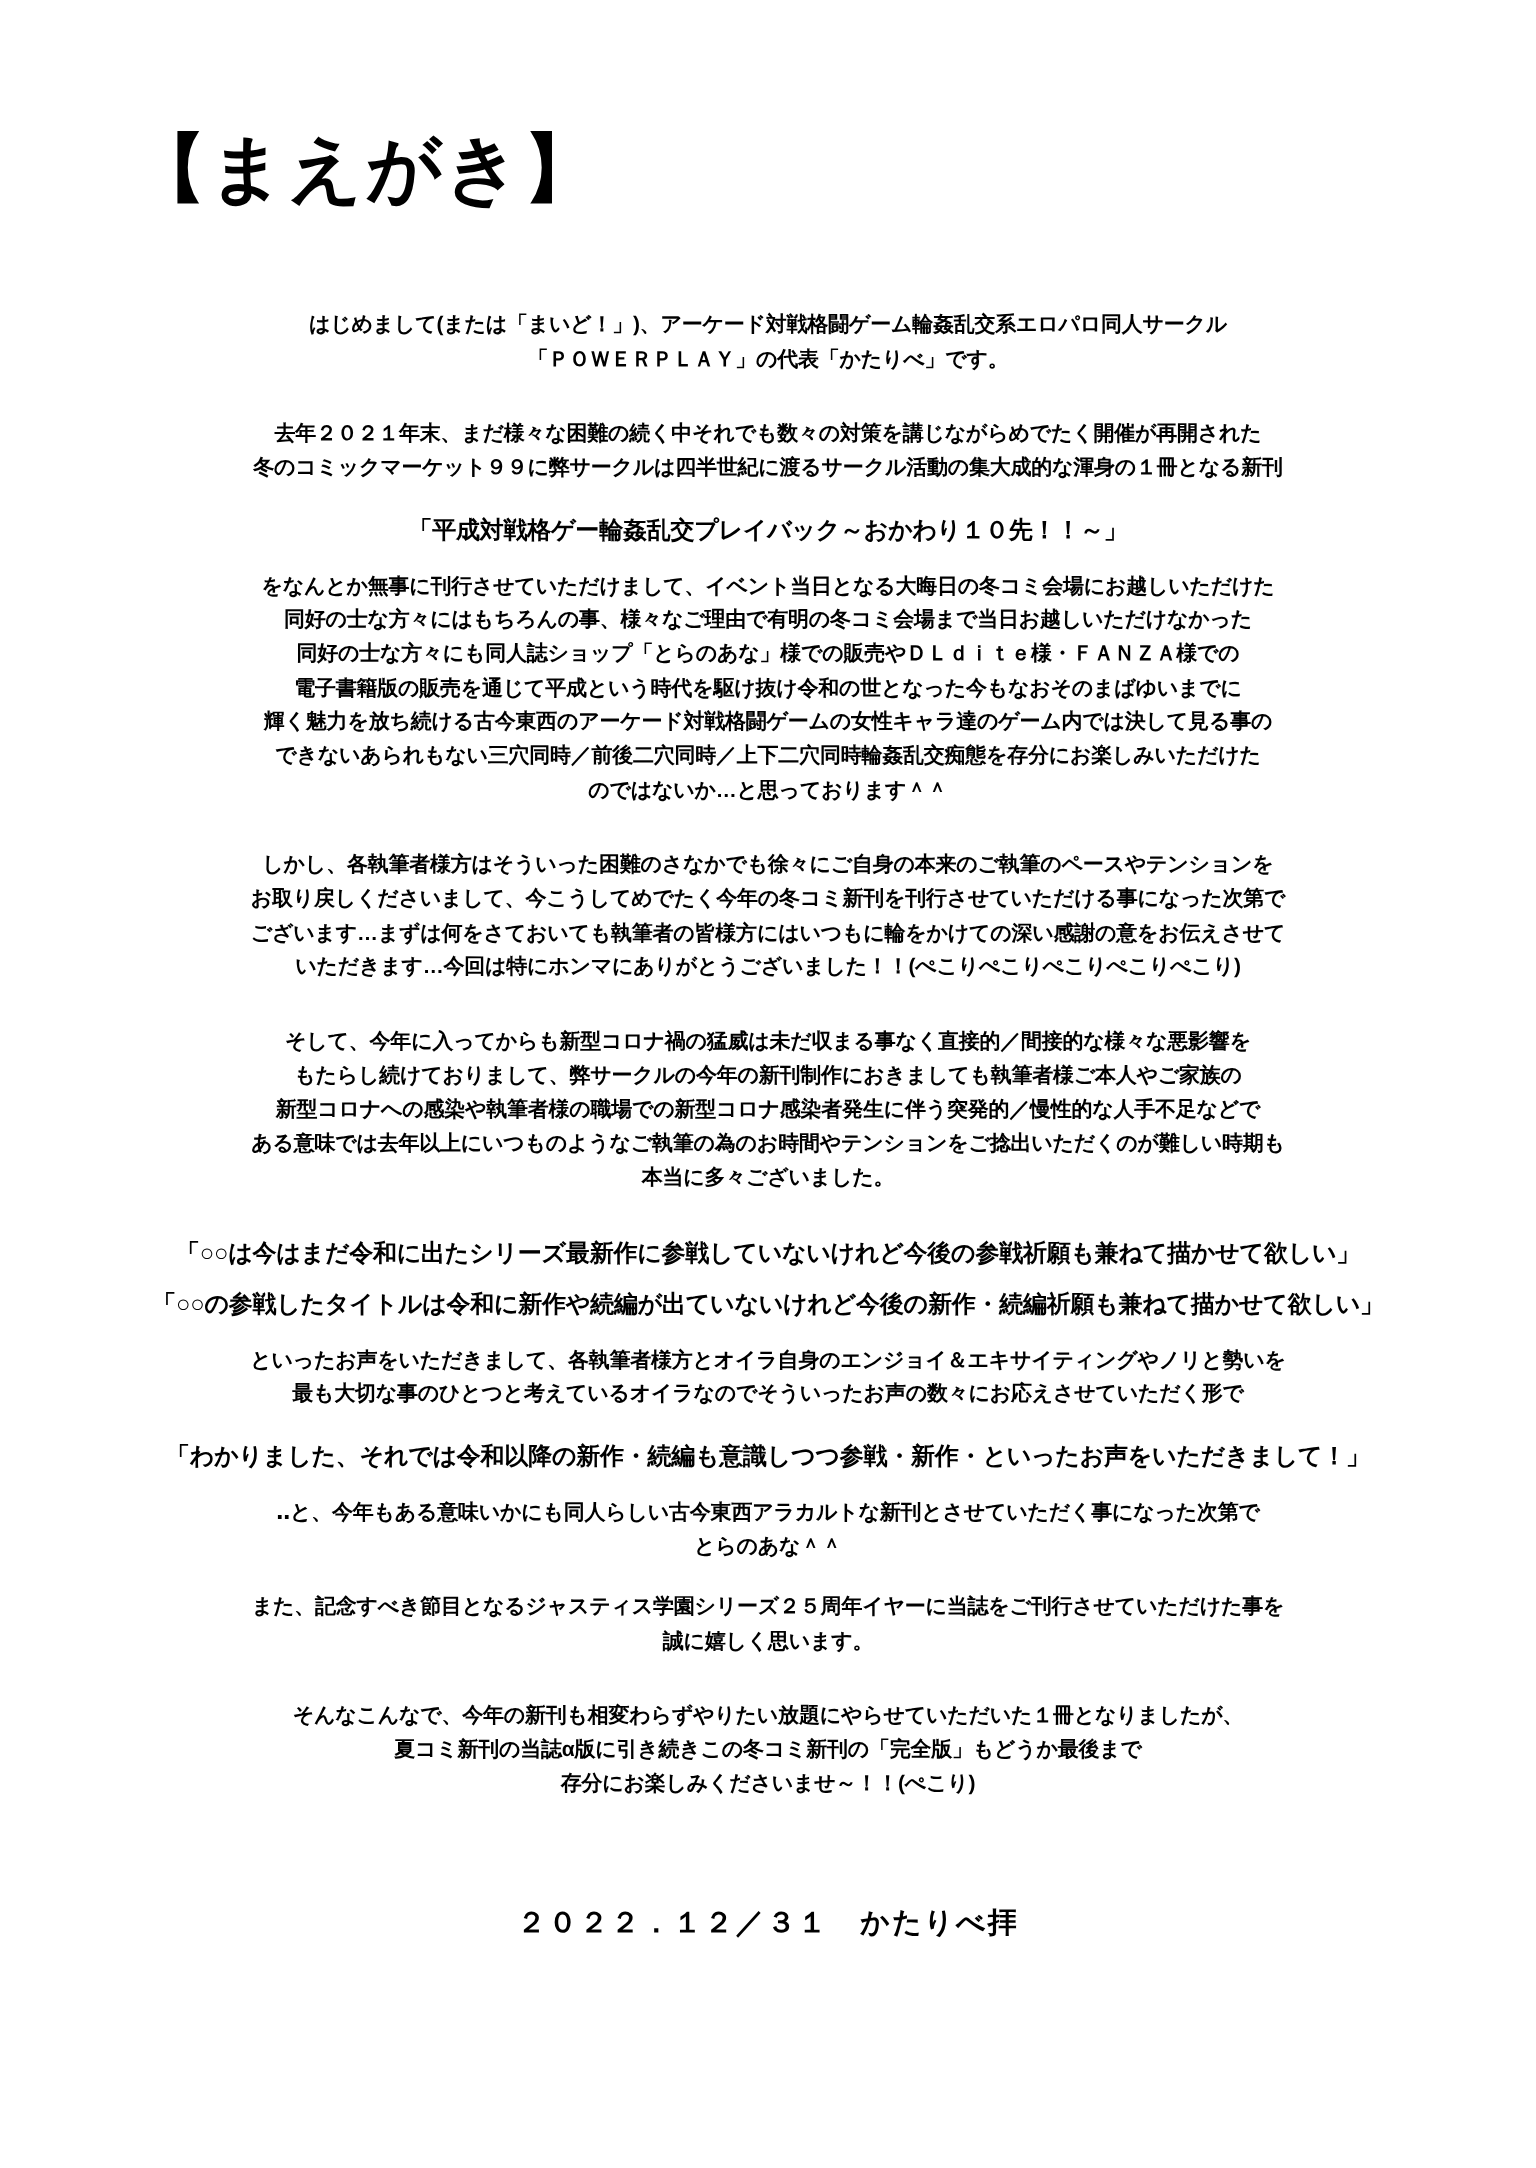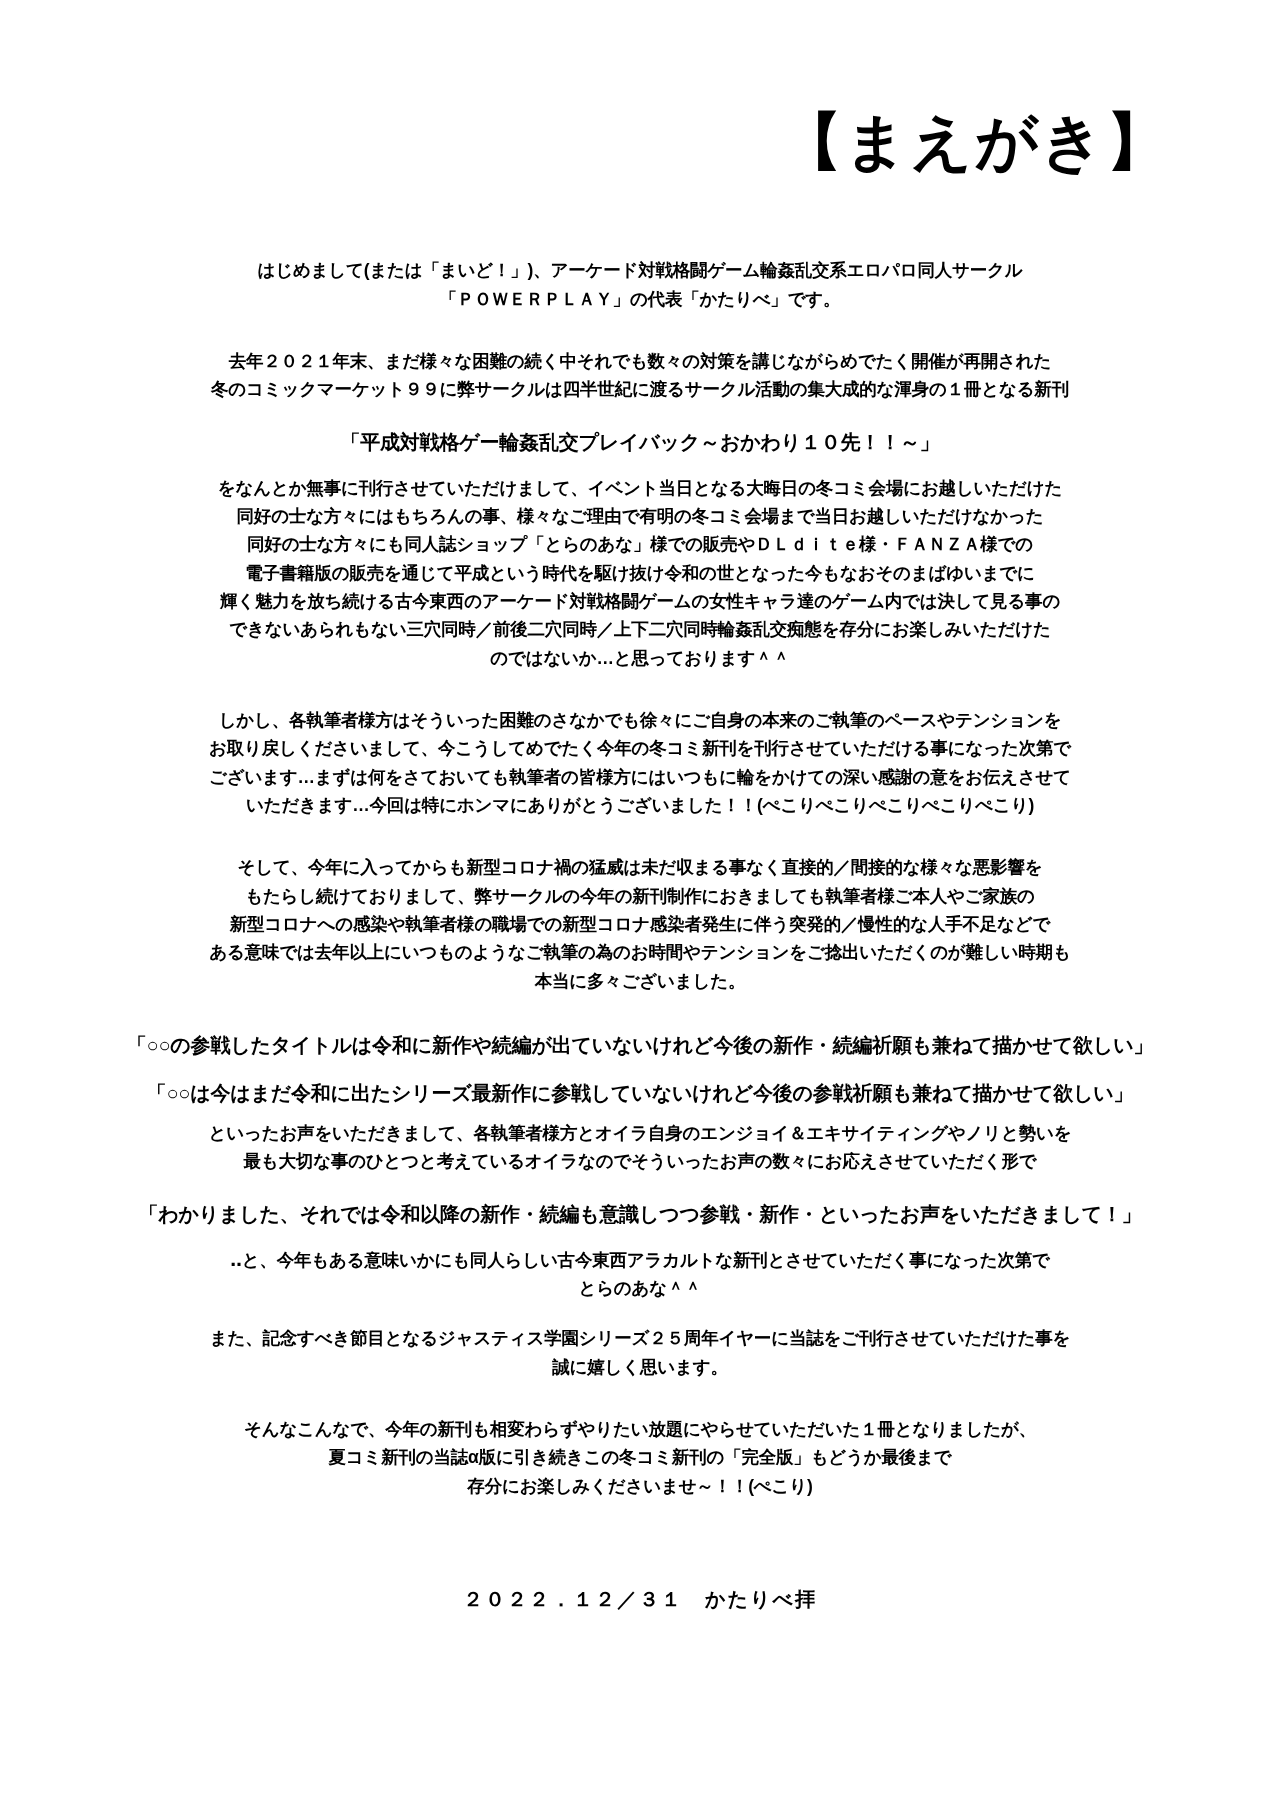--- a/index.html
+++ b/index.html
@@ -16,21 +16,21 @@
     overflow: hidden;
   }
   .page {
     width: 1280px;
     height: 1807px;
     position: relative;
     box-sizing: border-box;
     padding: 0 110px;
   }
   .title {
-    text-align: right;
+    text-align: left;
     font-size: 62px;
     font-weight: bold;
     letter-spacing: 2px;
     margin-top: 108px;
     margin-bottom: 0;
     line-height: 1.1;
   }
   .body-block {
     margin-top: 80px;
   }
@@ -55,21 +55,21 @@
     line-height: 1.6;
     font-weight: bold;
     margin: 0 0 16px 0;
     letter-spacing: -0.2px;
   }
   p.quote-tight {
     margin-bottom: 10px;
   }
   .footer-date {
     text-align: center;
-    font-size: 20px;
+    font-size: 24px;
     font-weight: bold;
     letter-spacing: 2px;
     margin-top: 86px;
   }
 </style>
 </head>
 <body>
 
 <div class="page">
 
@@ -90,22 +90,22 @@
 のではないか…と思っております＾＾</p>
     <p class="para spaced-after-lg">しかし、各執筆者様方はそういった困難のさなかでも徐々にご自身の本来のご執筆のペースやテンションを
 お取り戻しくださいまして、今こうしてめでたく今年の冬コミ新刊を刊行させていただける事になった次第で
 ございます…まずは何をさておいても執筆者の皆様方にはいつもに輪をかけての深い感謝の意をお伝えさせて
 いただきます…今回は特にホンマにありがとうございました！！(ぺこりぺこりぺこりぺこりぺこり)</p>
     <p class="para spaced-after-lg">そして、今年に入ってからも新型コロナ禍の猛威は未だ収まる事なく直接的／間接的な様々な悪影響を
 もたらし続けておりまして、弊サークルの今年の新刊制作におきましても執筆者様ご本人やご家族の
 新型コロナへの感染や執筆者様の職場での新型コロナ感染者発生に伴う突発的／慢性的な人手不足などで
 ある意味では去年以上にいつものようなご執筆の為のお時間やテンションをご捻出いただくのが難しい時期も
 本当に多々ございました。</p>
+    <p class="quote quote-tight">「○○は今はまだ令和に出たシリーズ最新作に参戦していないけれど今後の参戦祈願も兼ねて描かせて欲しい」</p>
     <p class="quote">「○○の参戦したタイトルは令和に新作や続編が出ていないけれど今後の新作・続編祈願も兼ねて描かせて欲しい」</p>
-    <p class="quote quote-tight">「○○は今はまだ令和に出たシリーズ最新作に参戦していないけれど今後の参戦祈願も兼ねて描かせて欲しい」</p>
     <p class="para spaced-after">といったお声をいただきまして、各執筆者様方とオイラ自身のエンジョイ＆エキサイティングやノリと勢いを
 最も大切な事のひとつと考えているオイラなのでそういったお声の数々にお応えさせていただく形で</p>
     <p class="quote">「わかりました、それでは令和以降の新作・続編も意識しつつ参戦・新作・といったお声をいただきまして！」</p>
     <p class="para spaced-after">‥と、今年もある意味いかにも同人らしい古今東西アラカルトな新刊とさせていただく事になった次第で
 とらのあな＾＾</p>
     <p class="para spaced-after-lg">また、記念すべき節目となるジャスティス学園シリーズ２５周年イヤーに当誌をご刊行させていただけた事を
 誠に嬉しく思います。</p>
     <p class="para">そんなこんなで、今年の新刊も相変わらずやりたい放題にやらせていただいた１冊となりましたが、
 夏コミ新刊の当誌α版に引き続きこの冬コミ新刊の「完全版」もどうか最後まで
 存分にお楽しみくださいませ～！！(ぺこり)</p>

